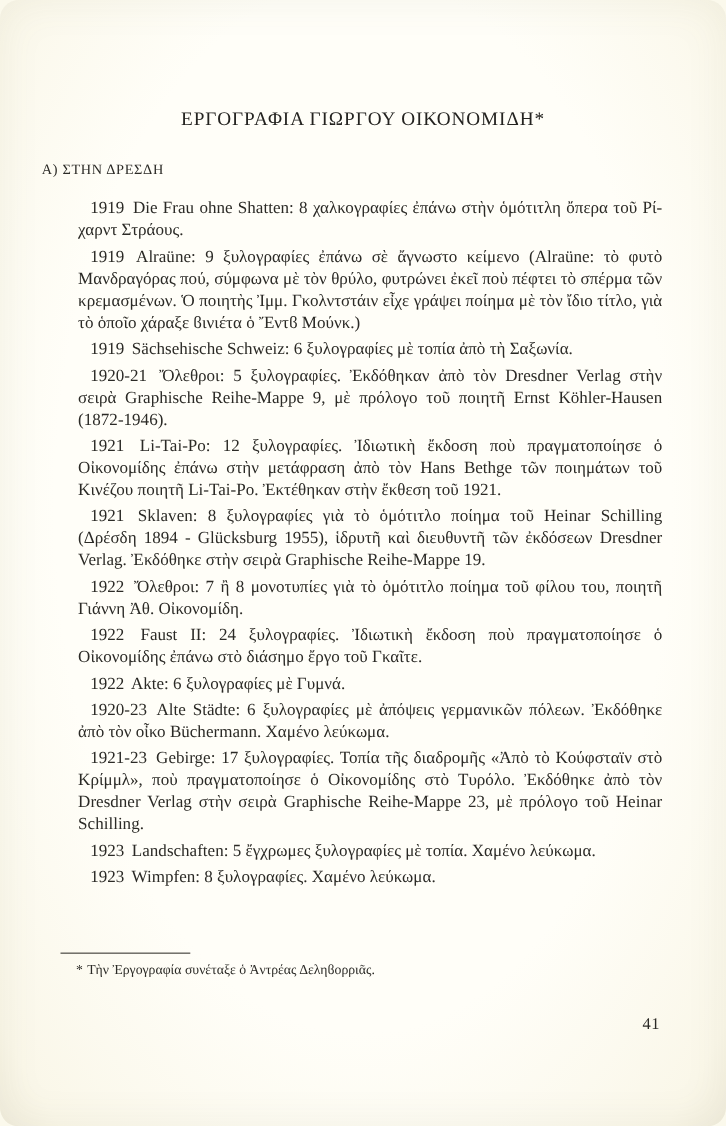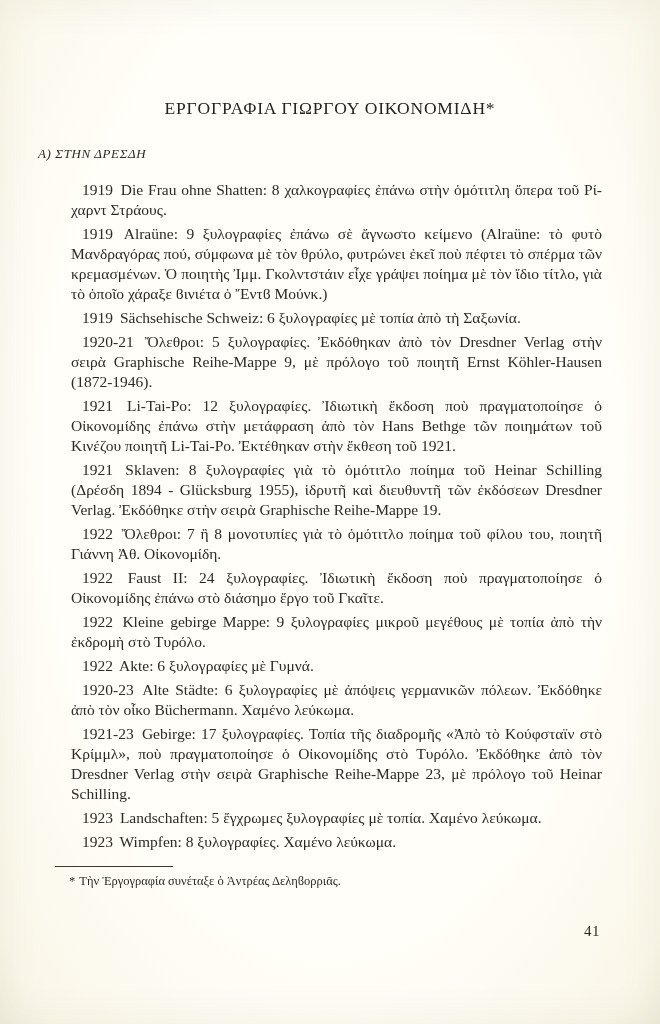--- a/index.html
+++ b/index.html
@@ -14,41 +14,41 @@
     position: relative;
     font-family: "Liberation Serif", "DejaVu Serif", serif;
     color: #2b2a26;
   }
   .page {
     position: absolute;
     inset: 0;
     background:
       radial-gradient(ellipse at 50% 45%, #fffef8 60%, #faf7e9 92%, #f3efdf 100%);
     box-shadow: inset 0 0 40px rgba(120,110,80,0.08);
+    border-radius: 17px;
   }
   .page-title {
     position: absolute;
     top: 98px;
     left: 0;
     width: 100%;
     text-align: center;
     font-size: 17.5px;
     font-weight: normal;
     letter-spacing: 0.8px;
     margin: 0;
     color: #242320;
   }
   .section-heading {
     position: absolute;
     top: 146px;
     left: 38px;
     font-size: 13px;
     letter-spacing: 0.6px;
     color: #2b2a26;
-    font-style: italic;
   }
   .entries {
     position: absolute;
     top: 180px;
     left: 38px;
     width: 564px;
     font-size: 15.5px;
     line-height: 20px;
   }
   .entry {
@@ -101,21 +101,20 @@
 
   <div class="entries">
       <p class="entry"><span class="year">1919</span> <span class="work-title">Die Frau ohne Shatten</span><span class="desc">: 8 χαλκογραφίες ἐπάνω στὴν ὁμότιτλη ὄπερα τοῦ Ρί­χαρντ Στράους.</span></p>
       <p class="entry"><span class="year">1919</span> <span class="work-title">Alraüne</span><span class="desc">: 9 ξυλογραφίες ἐπάνω σὲ ἄγνωστο κείμενο (Alraüne: τὸ φυτὸ Μανδραγόρας πού, σύμφωνα μὲ τὸν θρύλο, φυτρώνει ἐκεῖ ποὺ πέφτει τὸ σπέρμα τῶν κρεμασμένων. Ὁ ποιητὴς Ἰμμ. Γκολντστάιν εἶχε γράψει ποίημα μὲ τὸν ἴδιο τίτλο, γιὰ τὸ ὁποῖο χάραξε ϐινιέτα ὁ Ἔντϐ Μούνκ.)</span></p>
       <p class="entry"><span class="year">1919</span> <span class="work-title">Sächsehische Schweiz</span><span class="desc">: 6 ξυλογραφίες μὲ τοπία ἀπὸ τὴ Σαξωνία.</span></p>
       <p class="entry"><span class="year">1920-21</span> <span class="work-title">Ὄλεθροι</span><span class="desc">: 5 ξυλογραφίες. Ἐκδόθηκαν ἀπὸ τὸν Dresdner Verlag στὴν σειρὰ Graphische Reihe-Mappe 9, μὲ πρόλογο τοῦ ποιητῆ Ernst Köhler-Hausen (1872-1946).</span></p>
       <p class="entry"><span class="year">1921</span> <span class="work-title">Li-Tai-Po</span><span class="desc">: 12 ξυλογραφίες. Ἰδιωτικὴ ἔκδοση ποὺ πραγματοποίησε ὁ Οἰκονομίδης ἐπάνω στὴν μετάφραση ἀπὸ τὸν Hans Bethge τῶν ποιημάτων τοῦ Κινέζου ποιητῆ Li-Tai-Po. Ἐκτέθηκαν στὴν ἔκθεση τοῦ 1921.</span></p>
       <p class="entry"><span class="year">1921</span> <span class="work-title">Sklaven</span><span class="desc">: 8 ξυλογραφίες γιὰ τὸ ὁμότιτλο ποίημα τοῦ Heinar Schilling (Δρέσδη 1894 - Glücksburg 1955), ἱδρυτῆ καὶ διευθυντῆ τῶν ἐκδόσεων Dresdner Verlag. Ἐκδόθηκε στὴν σειρὰ Graphische Reihe-Mappe 19.</span></p>
       <p class="entry"><span class="year">1922</span> <span class="work-title">Ὄλεθροι</span><span class="desc">: 7 ἢ 8 μονοτυπίες γιὰ τὸ ὁμότιτλο ποίημα τοῦ φίλου του, ποιητῆ Γιάννη Ἀθ. Οἰκονομίδη.</span></p>
       <p class="entry"><span class="year">1922</span> <span class="work-title">Faust II</span><span class="desc">: 24 ξυλογραφίες. Ἰδιωτικὴ ἔκδοση ποὺ πραγματοποίησε ὁ Οἰκονομίδης ἐπάνω στὸ διάσημο ἔργο τοῦ Γκαῖτε.</span></p>
-      <p class="entry"><span class="year">1922</span> <span class="work-title">Kleine gebirge Mappe</span><span class="desc">: 9 ξυλογραφίες μικροῦ μεγέθους μὲ τοπία ἀπὸ τὴν ἐκδρομὴ στὸ Τυρόλο.</span></p>
       <p class="entry"><span class="year">1922</span> <span class="work-title">Akte</span><span class="desc">: 6 ξυλογραφίες μὲ Γυμνά.</span></p>
       <p class="entry"><span class="year">1920-23</span> <span class="work-title">Alte Städte</span><span class="desc">: 6 ξυλογραφίες μὲ ἀπόψεις γερμανικῶν πόλεων. Ἐκδόθηκε ἀπὸ τὸν οἶκο Büchermann. Χαμένο λεύκωμα.</span></p>
       <p class="entry"><span class="year">1921-23</span> <span class="work-title">Gebirge</span><span class="desc">: 17 ξυλογραφίες. Τοπία τῆς διαδρομῆς «Ἀπὸ τὸ Κούφσταϊν στὸ Κρίμμλ», ποὺ πραγματοποίησε ὁ Οἰκονομίδης στὸ Τυρόλο. Ἐκδόθηκε ἀπὸ τὸν Dresdner Verlag στὴν σειρὰ Graphische Reihe-Mappe 23, μὲ πρόλογο τοῦ Heinar Schilling.</span></p>
       <p class="entry"><span class="year">1923</span> <span class="work-title">Landschaften</span><span class="desc">: 5 ἔγχρωμες ξυλογραφίες μὲ τοπία. Χαμένο λεύκωμα.</span></p>
       <p class="entry"><span class="year">1923</span> <span class="work-title">Wimpfen</span><span class="desc">: 8 ξυλογραφίες. Χαμένο λεύκωμα.</span></p>
     </div>
 
   <div class="footnote-rule"></div>
 
   <div class="footnote">

